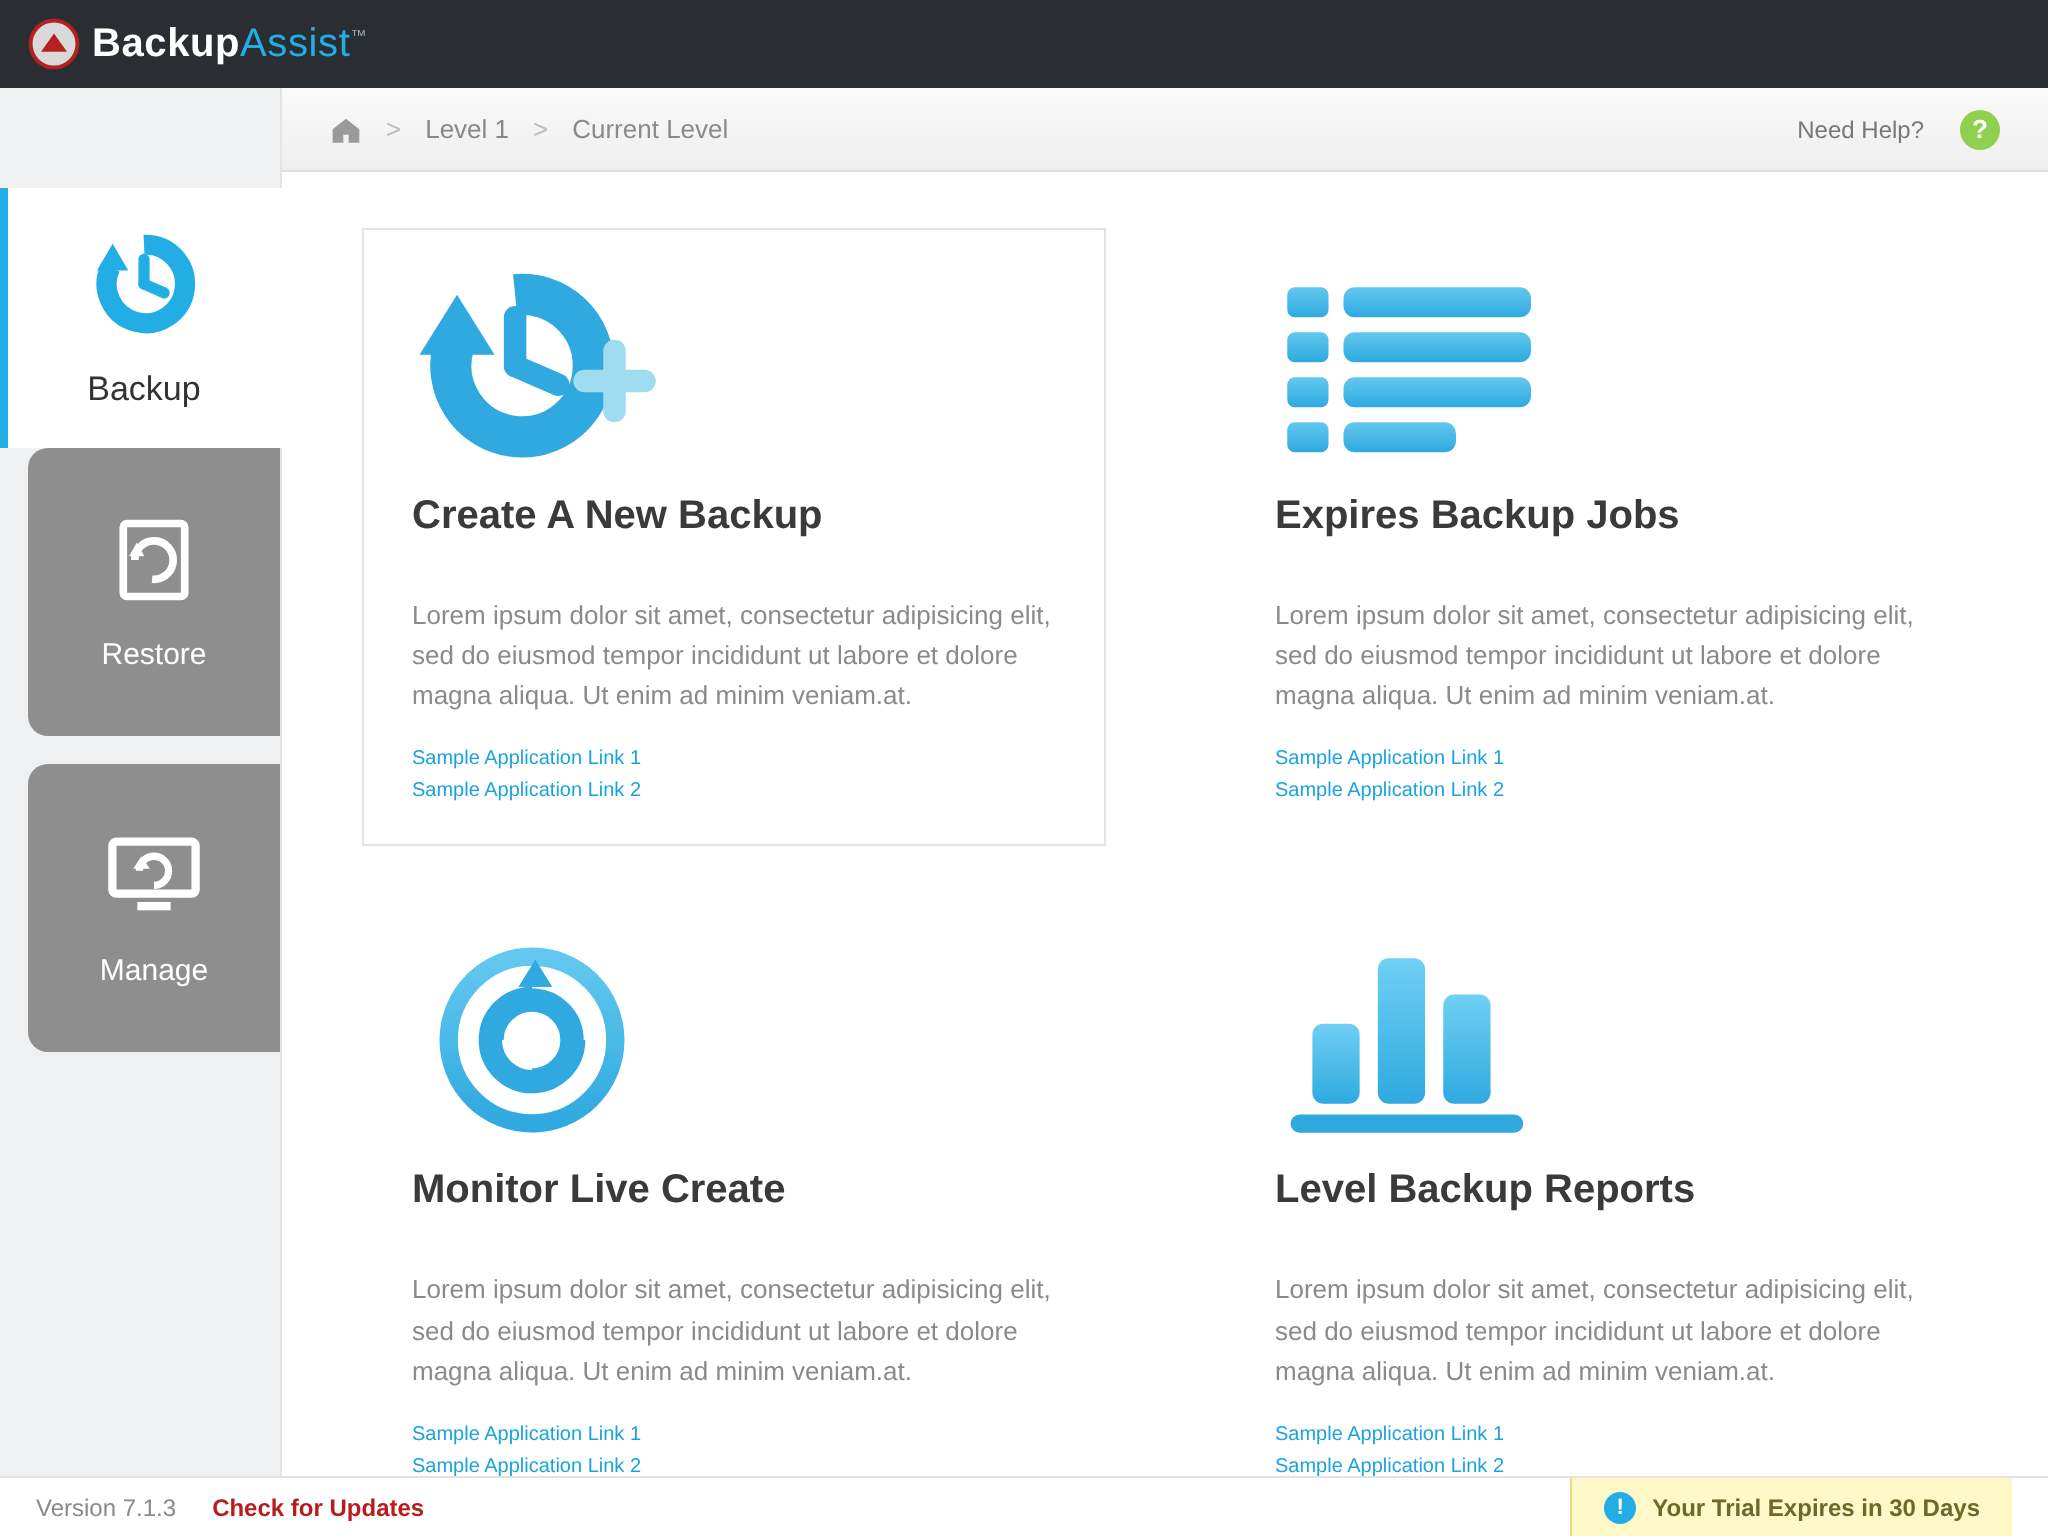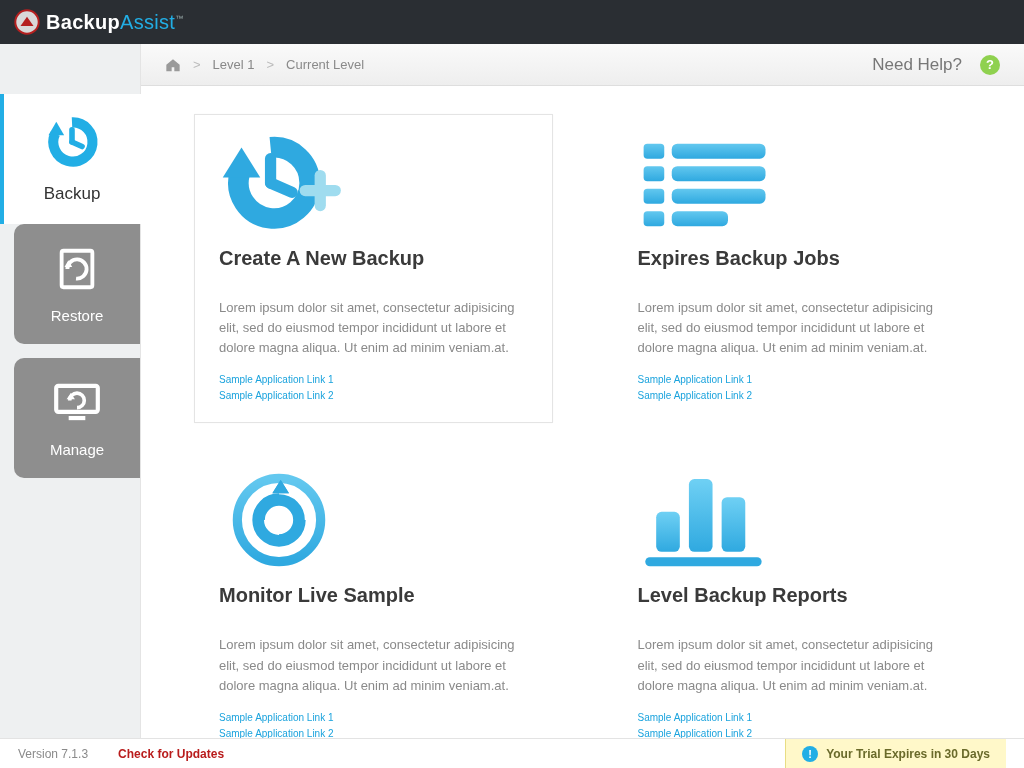--- a/index.html
+++ b/index.html
@@ -15,43 +15,43 @@
 .logo-tm { font-size: 8px; color: #9aa; vertical-align: super; }
 
 
 .app { display: flex; height: calc(768px - 44px - 30px); }
 
 
 .sidebar { width: 140px; background: #eef0f1; display: flex; flex-direction: column; padding-top: 50px; }
 .side-item { position: relative; height: 130px; display: flex; flex-direction: column; align-items: center; justify-content: center; gap: 10px; cursor: pointer; margin-right: 0; }
 .side-item.active { background: #fff; border-left: 4px solid #22aee5; border-radius: 0 0 0 0; }
 .side-item.active::after { content: ""; position: absolute; right: -10px; top: 0; bottom: 0; width: 10px; background: #fff; }
-.side-item:not(.active) { background: #8e8e8e; border-radius: 10px 0 0 10px; margin-left: 14px; margin-bottom: 14px; height: 120px; color: #fff; }
+.side-item:not(.active) { background: #8e8e8e; border-radius: 10px 0 0 10px; margin-left: 14px; margin-bottom: 14px; height: 144px; color: #fff; }
 .side-item.active .side-label { color: #333; font-size: 17px; }
 .side-label { color: #fff; font-size: 15px; }
 
 
 .content { flex: 1; background: #fff; display: flex; flex-direction: column; border-left: 1px solid #e4e4e4; }
 .breadcrumb-bar { height: 42px; background: linear-gradient(#fafafa,#eeeeee); border-bottom: 1px solid #dedede; display: flex; align-items: center; padding: 0 24px; gap: 12px; font-size: 13px; color: #888; }
 .bc-sep { color: #bbb; }
 .bc-current { font-weight: normal; color: #8a8a8a; }
 .bc-spacer { flex: 1; }
-.help-link { color: #777; font-size: 17px; }
+.help-link { color: #777; font-size: 12px; }
 .help-badge { width: 20px; height: 20px; border-radius: 50%; background: #8fd14f; color: #fff; display: inline-flex; align-items: center; justify-content: center; font-weight: bold; font-size: 13px; margin-left: 6px; }
 
-.grid { flex: 1; padding: 28px 53px; display: grid; grid-template-columns: 1fr 1fr; grid-template-rows: 1fr 1fr; gap: 28px 60px; overflow: auto; }
+.grid { flex: 1; padding: 28px 40px; display: grid; grid-template-columns: 1fr 1fr; grid-template-rows: 1fr 1fr; gap: 28px 60px; overflow: auto; }
 .card { padding: 18px 24px 18px 24px; border: 1px solid transparent; }
 .card.active-card { border: 1px solid #e4e4e4; background: #fff; box-shadow: 0 0 2px rgba(0,0,0,.03); }
 .card-icon { height: 100px; display: flex; align-items: center; }
 .card-title { font-size: 20px; font-weight: bold; color: #3a3a3a; margin: 14px 0 12px; }
 .card-desc { font-size: 13px; color: #8a8a8a; line-height: 1.55; margin-bottom: 14px; margin-top: 28px; }
 .card-link { display: block; font-size: 10px; color: #1ba3dd; text-decoration: none; line-height: 1.6; cursor: pointer; }
 
 
-.footer { height: 30px; background: #fff; border-top: 1px solid #e3e3e3; display: flex; align-items: center; padding: 0 18px; font-size: 12px; color: #8a8a8a; gap: 30px; }
+.footer { height: 30px; background: #fff; border-top: 1px solid #e3e3e3; display: flex; align-items: center; padding: 0 18px; font-size: 12px; color: #8a8a8a; gap: 18px; }
 .footer .updates { color: #b91c1c; font-weight: bold; cursor: pointer; }
 .footer-spacer { flex: 1; }
 .trial { height: 30px; background: #fff8c9; border-left: 1px solid #e8dd84; display: flex; align-items: center; padding: 0 16px; gap: 8px; color: #6a6a2a; font-weight: bold; font-size: 12px; }
 .trial-badge { width: 16px; height: 16px; border-radius: 50%; background: #22aee5; color: #fff; display: inline-flex; align-items: center; justify-content: center; font-size: 11px; }
 
 
 .home-ic { width: 16px; height: 14px; display: inline-block; }
 </style>
 </head>
 <body>
@@ -193,21 +193,21 @@
             <path d="M60 36 A24 24 0 1 0 84 60" fill="none" stroke="#2fa9e0" stroke-width="14" transform="rotate(180 60 60)"></path>
             <polygon points="48,92 68,92 58,108" fill="#2fa9e0" transform="rotate(180 60 60) translate(0 0)" opacity="0"></polygon>
             <polygon points="68,92 48,92 58,108" fill="#2fa9e0" transform="translate(0 -24)" opacity="0"></polygon>
             <polygon points="48,84 68,84 58,100" fill="#2fa9e0" transform="rotate(0)" opacity="0"></polygon>
             <polygon points="50,84 70,84 60,100" fill="#2fa9e0" opacity="0"></polygon>
             <polygon points="50,84 70,84 60,100" fill="#2fa9e0" opacity="0"></polygon>
 
             <polygon points="48,92 68,92 58,108" fill="#2fa9e0" transform="rotate(180 60 60)"></polygon>
           </svg>
         </div>
-        <div class="card-title">Monitor Live Sample</div>
+        <div class="card-title">Monitor Live Create</div>
         <div class="card-desc">Lorem ipsum dolor sit amet, consectetur adipisicing elit, sed do eiusmod tempor incididunt ut labore et dolore magna aliqua. Ut enim ad minim veniam.at.</div>
         <a class="card-link">Sample Application Link 1</a>
         <a class="card-link">Sample Application Link 2</a>
       </div>
 
       <div class="card">
         <div class="card-icon">
           <svg width="140" height="100" viewBox="0 0 150 110">
             <defs>
                 <linearGradient id="g3" x1="0" y1="0" x2="0" y2="1">

